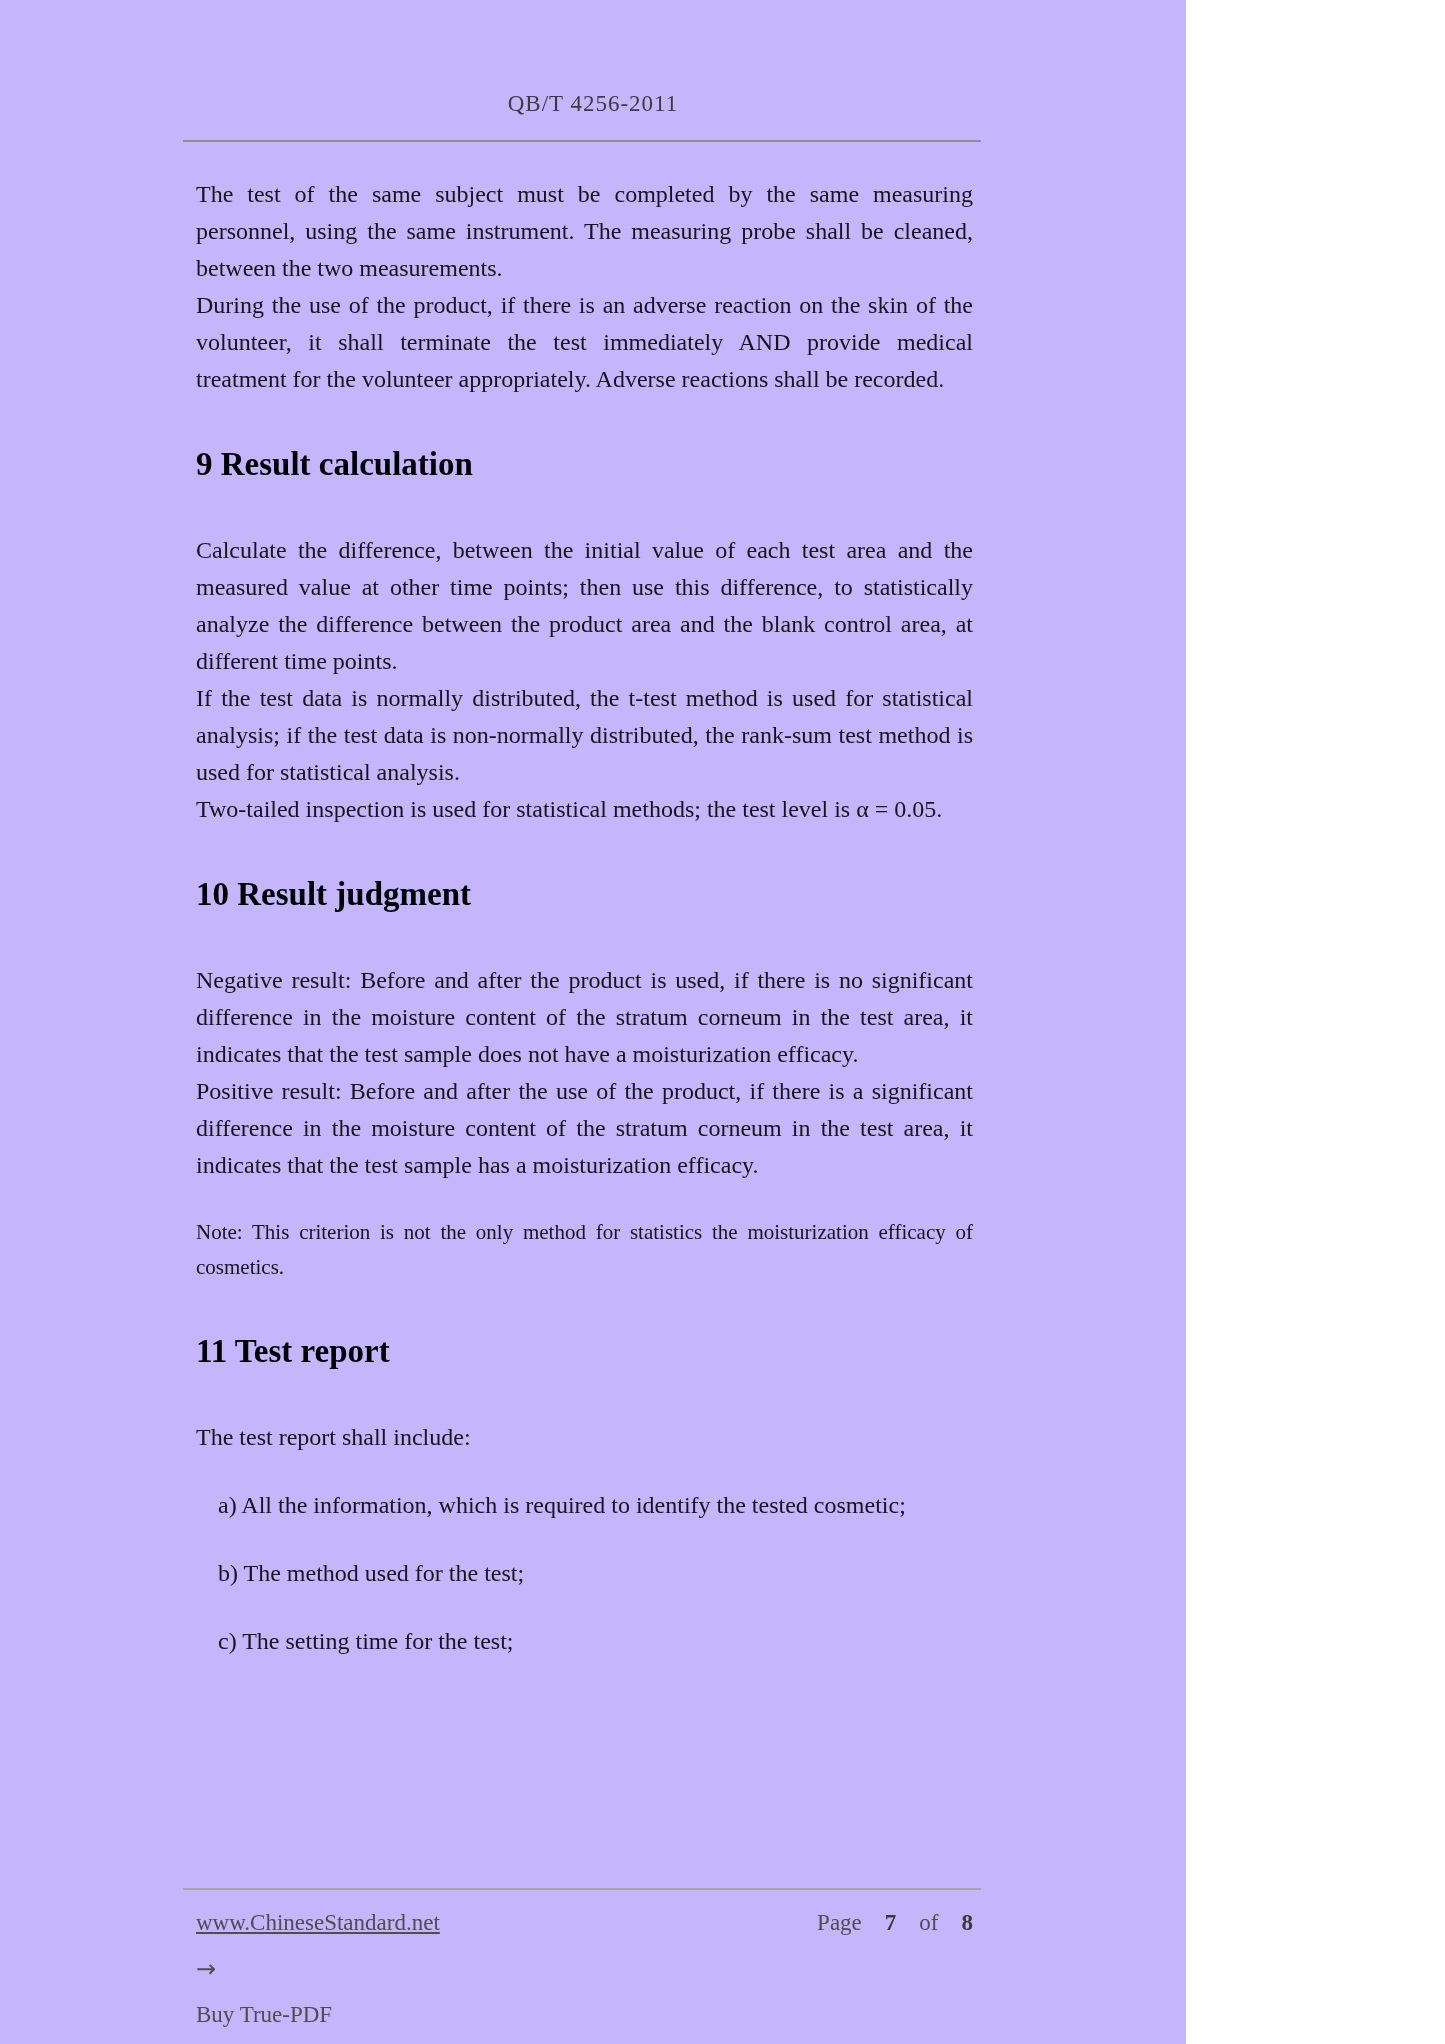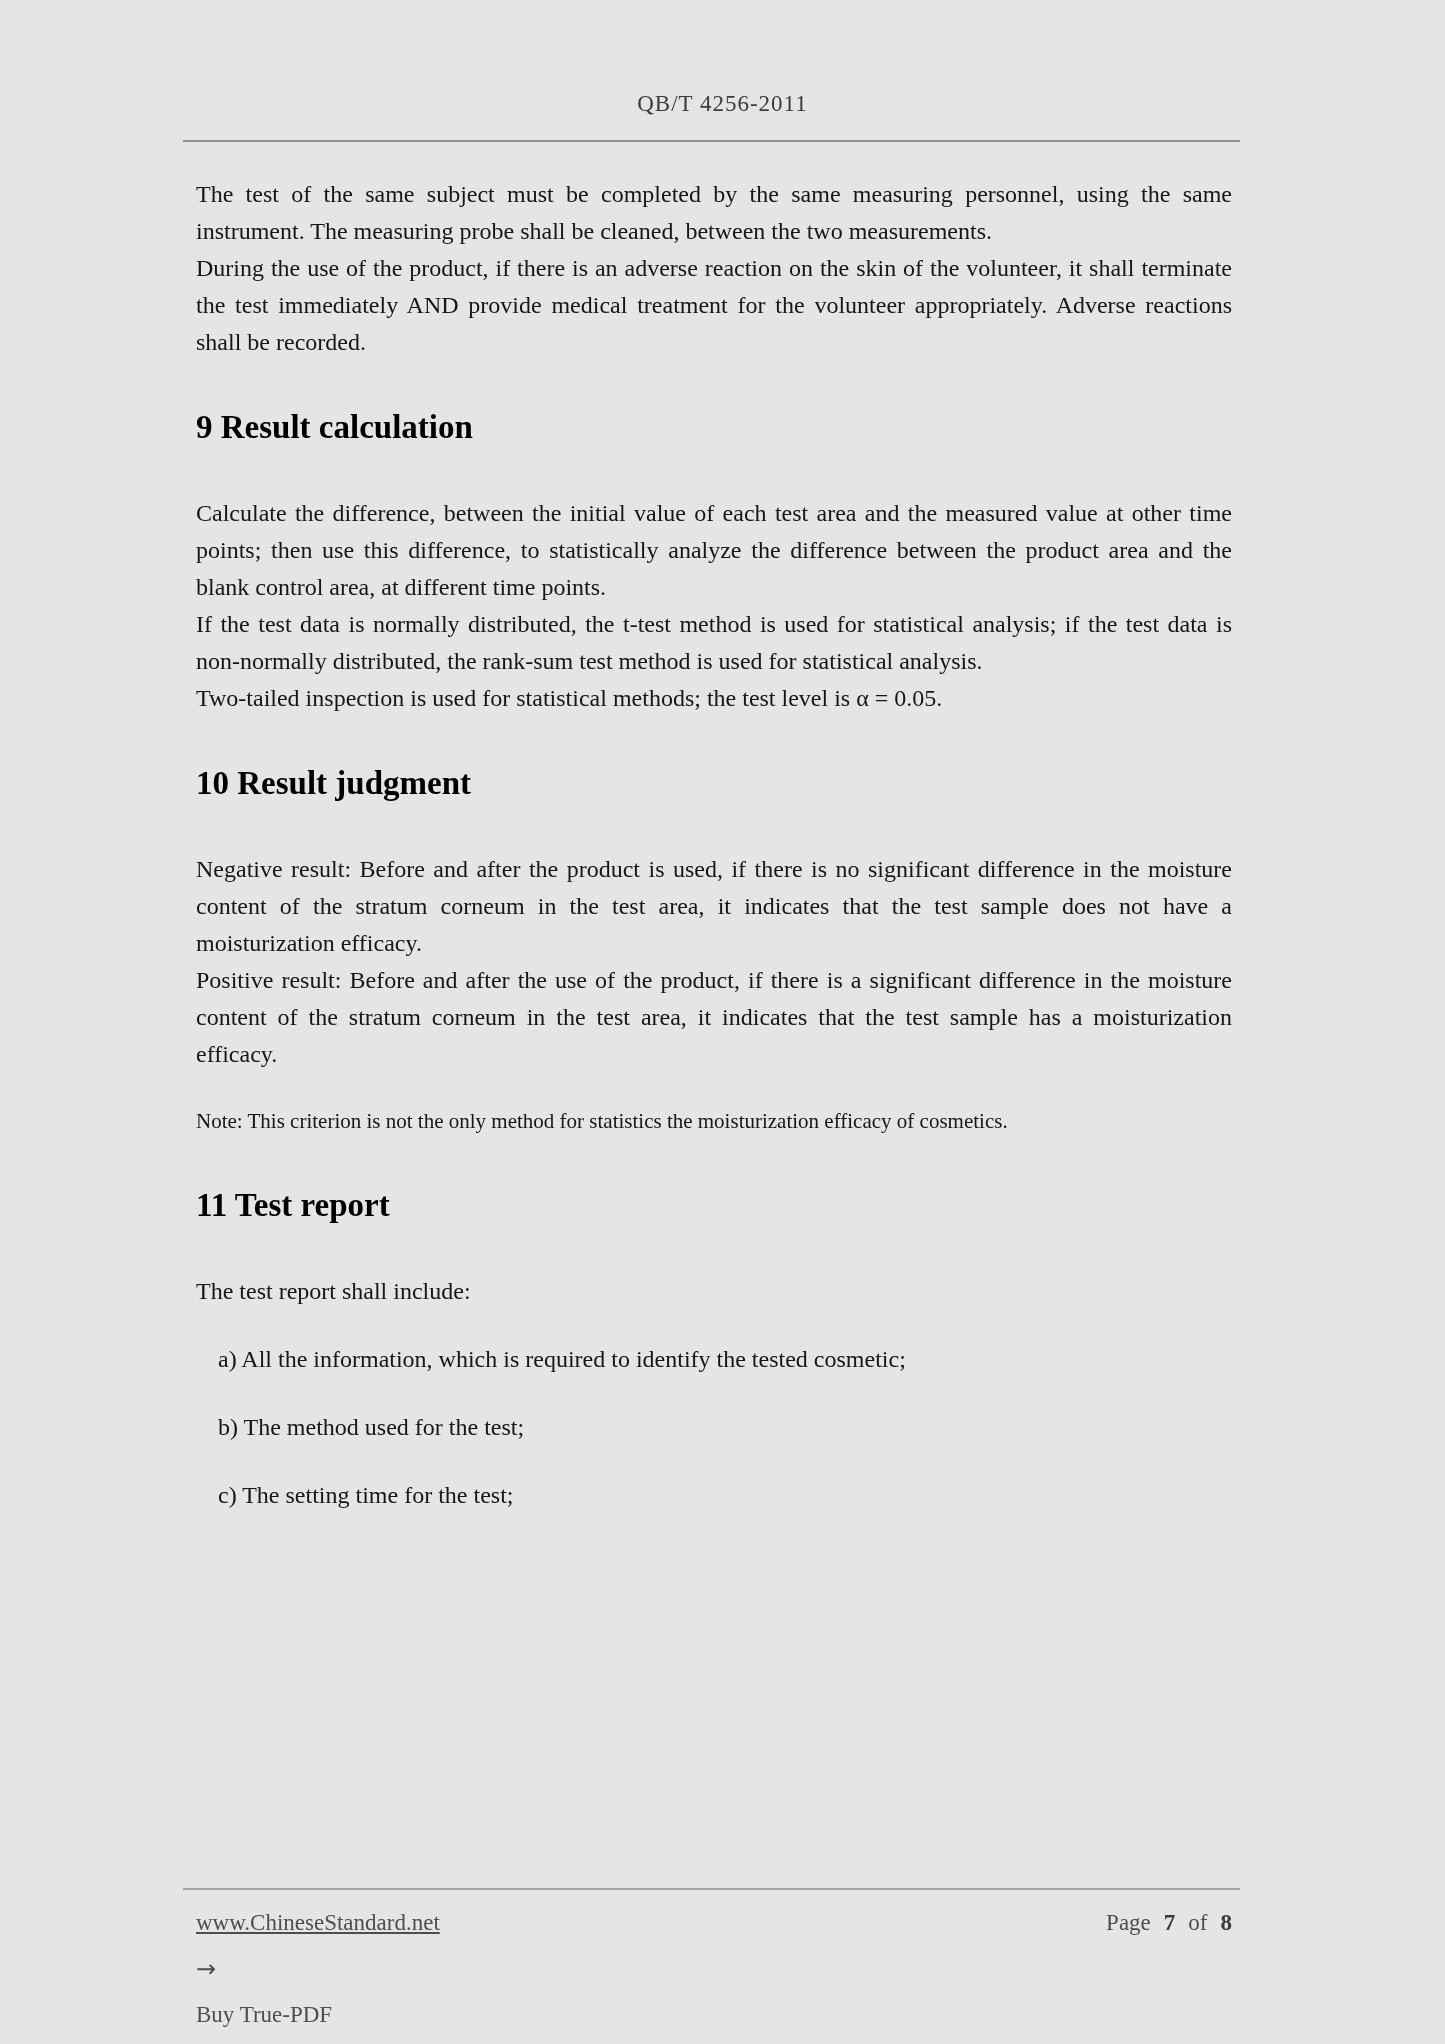--- a/index.html
+++ b/index.html
@@ -2,23 +2,23 @@
 <html><head>
 <meta charset="utf-8">
 <style>
   html, body {
     margin: 0;
     padding: 0;
     background: #ffffff;
   }
   .page {
     position: relative;
-    width: 1445px;
+    width: 1186px;
     height: 2044px;
-    background: #e5e5e5;
+    background: #c4b5fd;
     overflow: hidden;
     font-family: "Liberation Serif", "DejaVu Serif", serif;
     color: #161616;
     box-sizing: border-box;
   }
   .doc-header {
     padding-top: 90px;
     text-align: center;
     font-size: 23px;
     line-height: 28px;
@@ -88,21 +88,21 @@
     cursor: pointer;
   }
   .footer-arrow {
     font-family: "DejaVu Sans", sans-serif;
     font-size: 24px;
     color: #4e4e4e;
   }
   .footer-right {
     display: flex;
     align-items: center;
-    gap: 13px;
+    gap: 23px;
   }
   .pagenum { font-weight: bold; color: #3a3a3a; }
 </style>
 </head>
 <body>
 
 <div class="page">
 
   <div class="doc-header">QB/T 4256-2011</div>
 

